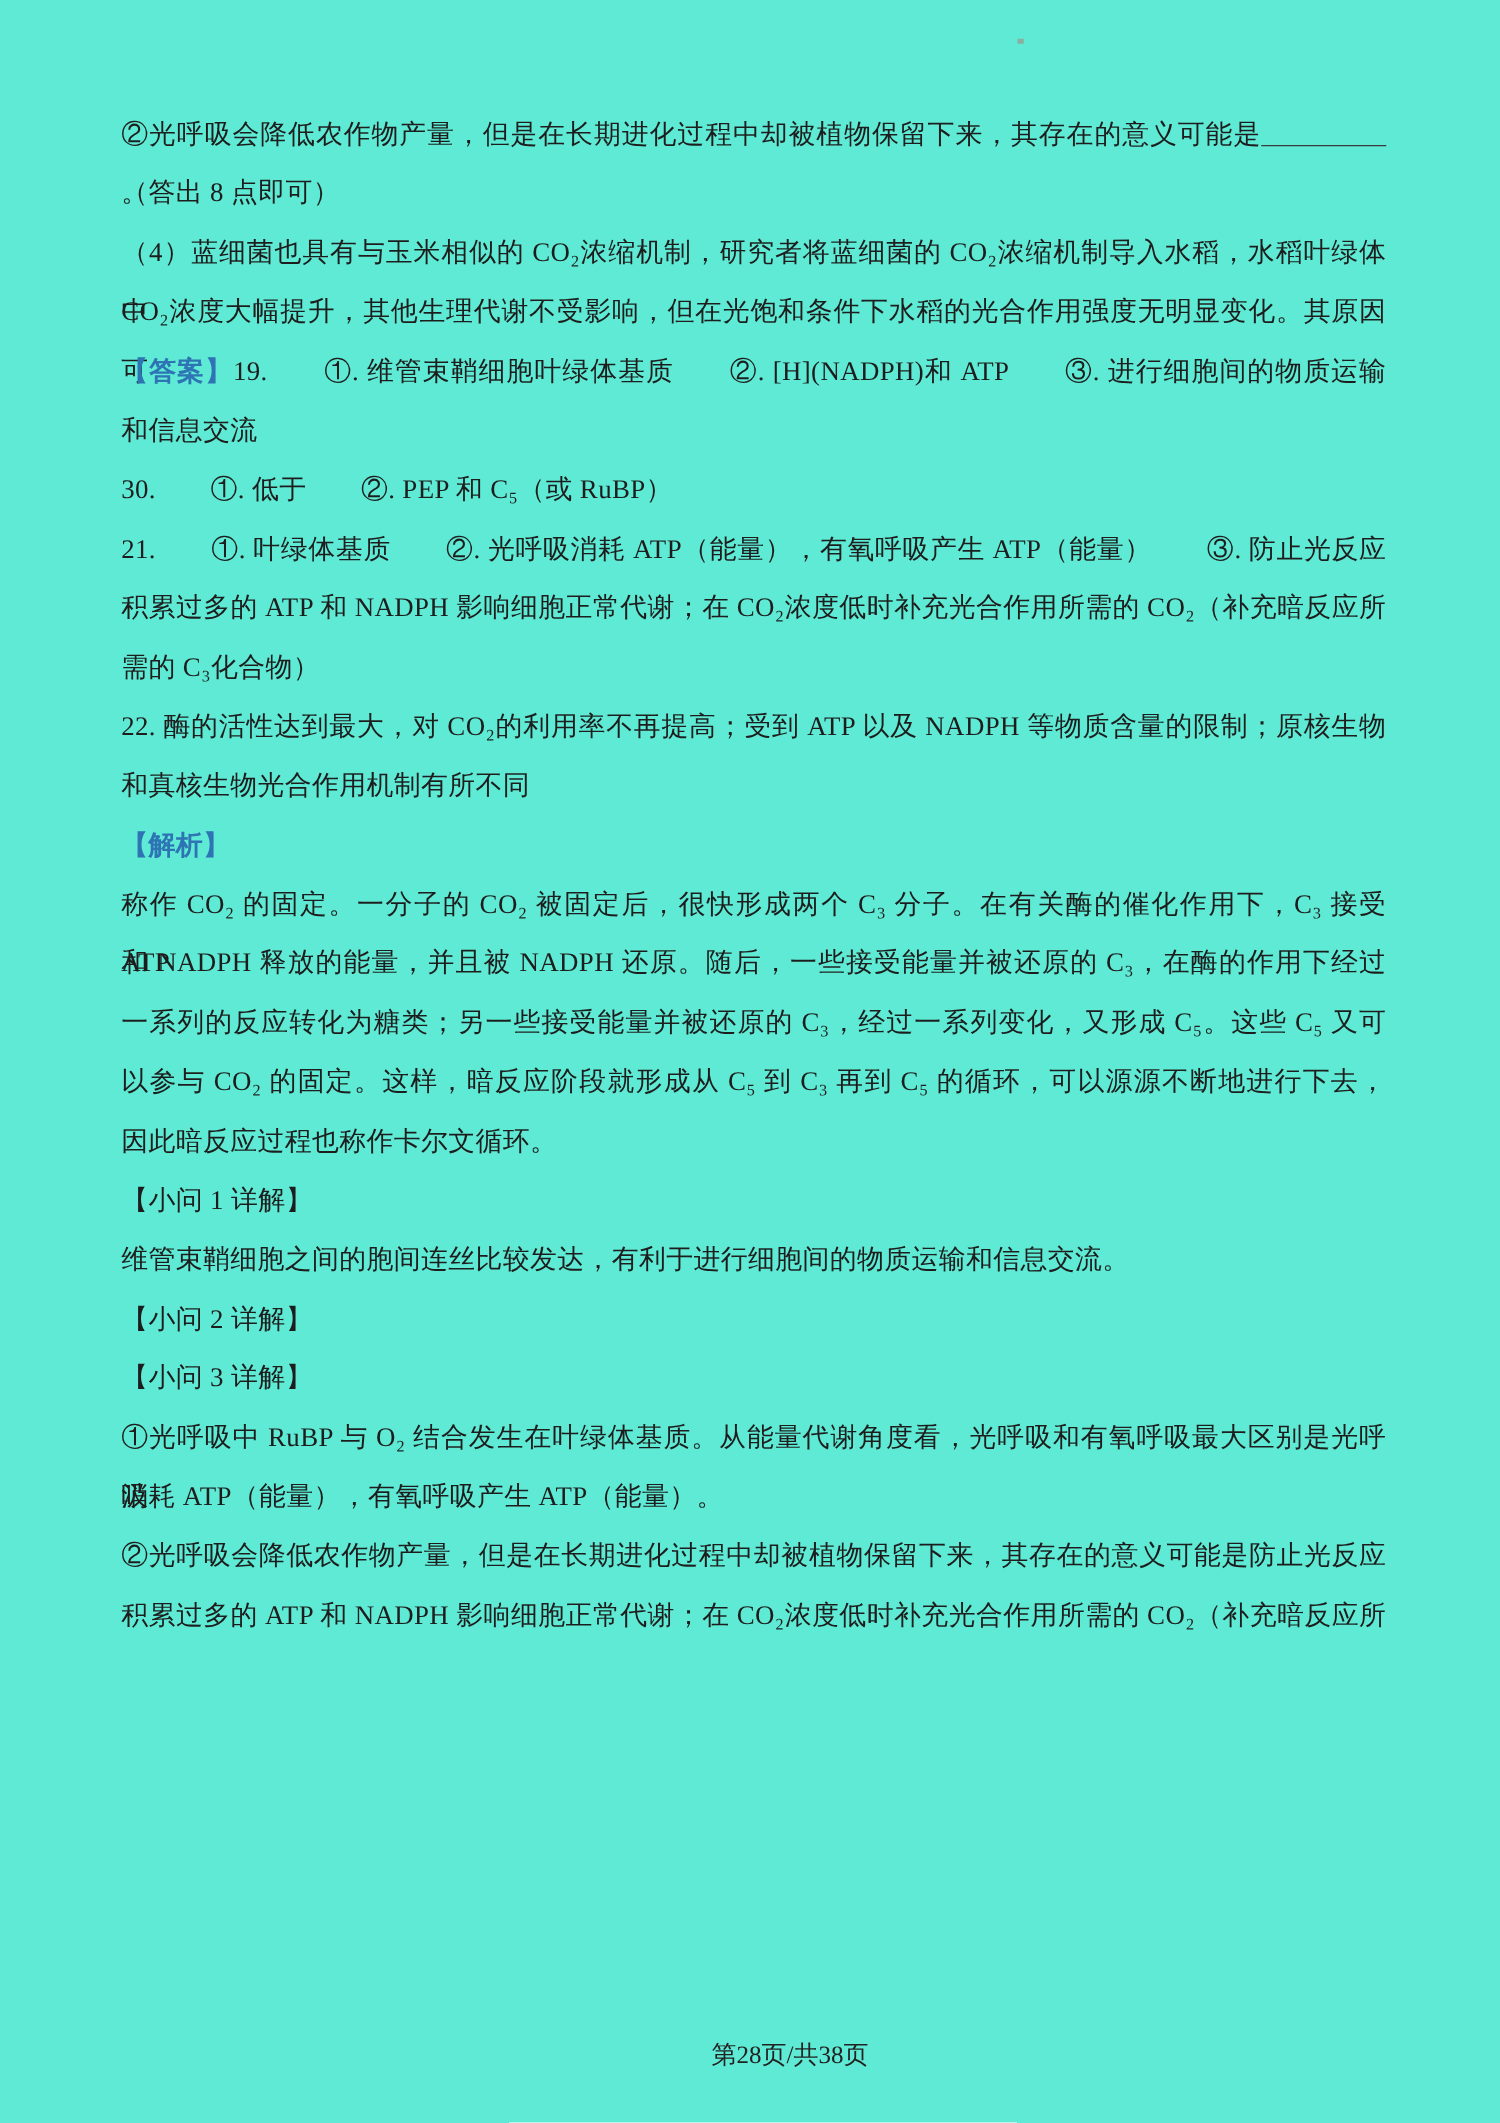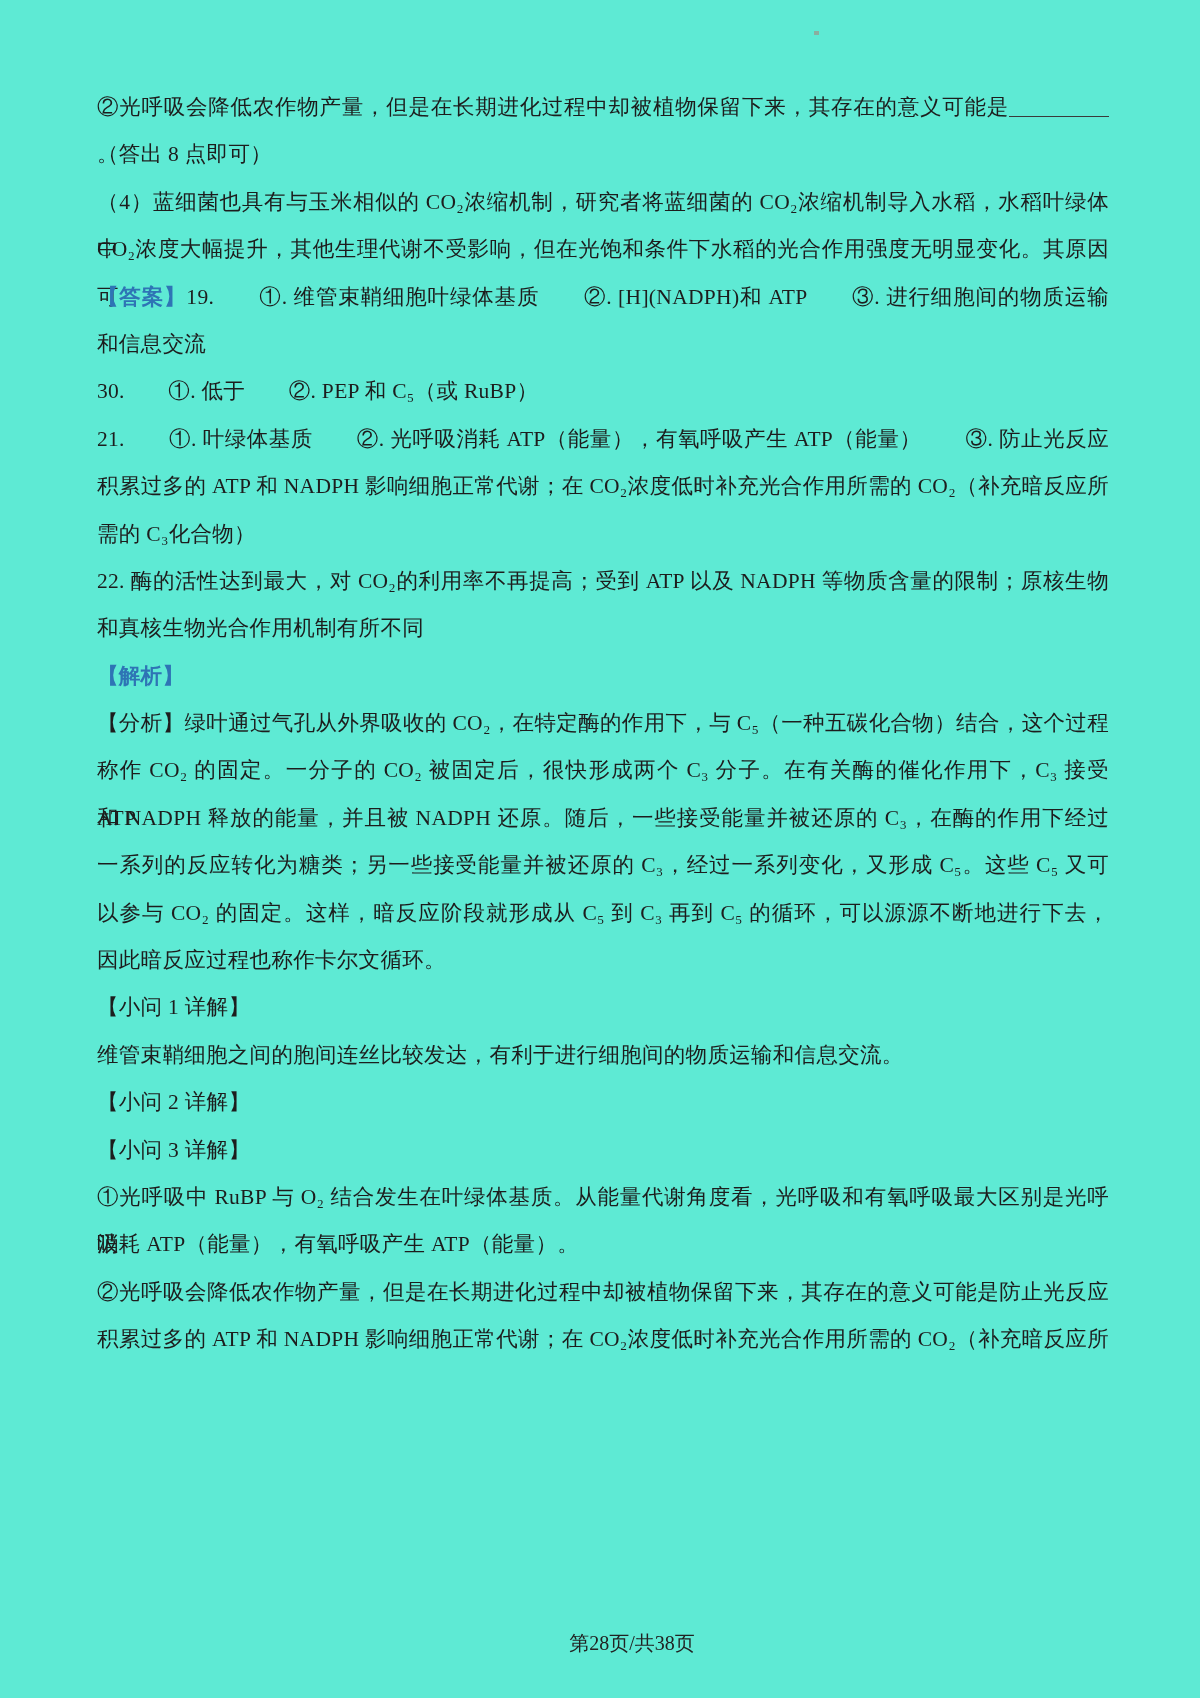--- a/index.html
+++ b/index.html
@@ -59,21 +59,20 @@
       <div class="line fill"><span class="txt">CO₂浓度大幅提升，其他生理代谢不受影响，但在光饱和条件下水稻的光合作用强度无明显变化。其原因可</span></div>
       <div class="line fill"><span class="blue-label" style="color: rgb(46, 116, 181);">【答案】</span><span class="txt">19.　　①. 维管束鞘细胞叶绿体基质　　②. [H](NADPH)和 ATP　　③. 进行细胞间的物质运输</span></div>
       <div class="line"><span class="txt">和信息交流</span></div>
       <div class="line"><span class="txt">30.　　①. 低于　　②. PEP 和 C₅（或 RuBP）</span></div>
       <div class="line fill"><span class="txt">21.　　①. 叶绿体基质　　②. 光呼吸消耗 ATP（能量），有氧呼吸产生 ATP（能量）　　③. 防止光反应</span></div>
       <div class="line fill"><span class="txt">积累过多的 ATP 和 NADPH 影响细胞正常代谢；在 CO₂浓度低时补充光合作用所需的 CO₂（补充暗反应所</span></div>
       <div class="line"><span class="txt">需的 C₃化合物）</span></div>
       <div class="line fill"><span class="txt">22. 酶的活性达到最大，对 CO₂的利用率不再提高；受到 ATP 以及 NADPH 等物质含量的限制；原核生物</span></div>
       <div class="line"><span class="txt">和真核生物光合作用机制有所不同</span></div>
       <div class="line"><span class="blue-label" style="color: rgb(46, 116, 181);">【解析】</span></div>
-      <div class="line fill"><span class="txt">【分析】绿叶通过气孔从外界吸收的 CO₂，在特定酶的作用下，与 C₅（一种五碳化合物）结合，这个过程</span></div>
       <div class="line fill"><span class="txt">称作 CO₂ 的固定。一分子的 CO₂ 被固定后，很快形成两个 C₃ 分子。在有关酶的催化作用下，C₃ 接受 ATP</span></div>
       <div class="line fill"><span class="txt">和 NADPH 释放的能量，并且被 NADPH 还原。随后，一些接受能量并被还原的 C₃，在酶的作用下经过</span></div>
       <div class="line fill"><span class="txt">一系列的反应转化为糖类；另一些接受能量并被还原的 C₃，经过一系列变化，又形成 C₅。这些 C₅ 又可</span></div>
       <div class="line fill"><span class="txt">以参与 CO₂ 的固定。这样，暗反应阶段就形成从 C₅ 到 C₃ 再到 C₅ 的循环，可以源源不断地进行下去，</span></div>
       <div class="line"><span class="txt">因此暗反应过程也称作卡尔文循环。</span></div>
       <div class="line"><span class="txt">【小问 1 详解】</span></div>
       <div class="line"><span class="txt">维管束鞘细胞之间的胞间连丝比较发达，有利于进行细胞间的物质运输和信息交流。</span></div>
       <div class="line"><span class="txt">【小问 2 详解】</span></div>
       <div class="line"><span class="txt">【小问 3 详解】</span></div>
       <div class="line fill"><span class="txt">①光呼吸中 RuBP 与 O₂ 结合发生在叶绿体基质。从能量代谢角度看，光呼吸和有氧呼吸最大区别是光呼吸</span></div>

